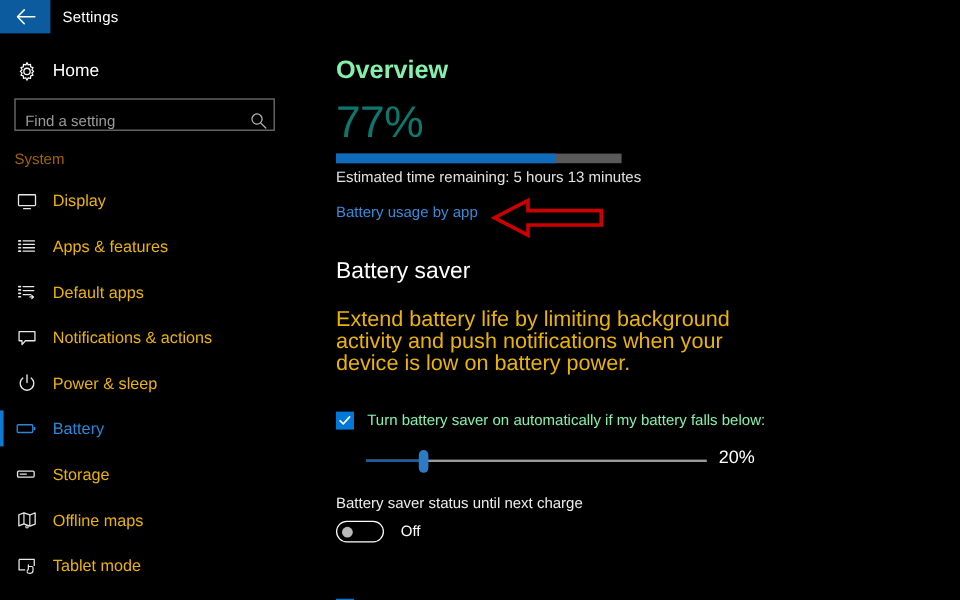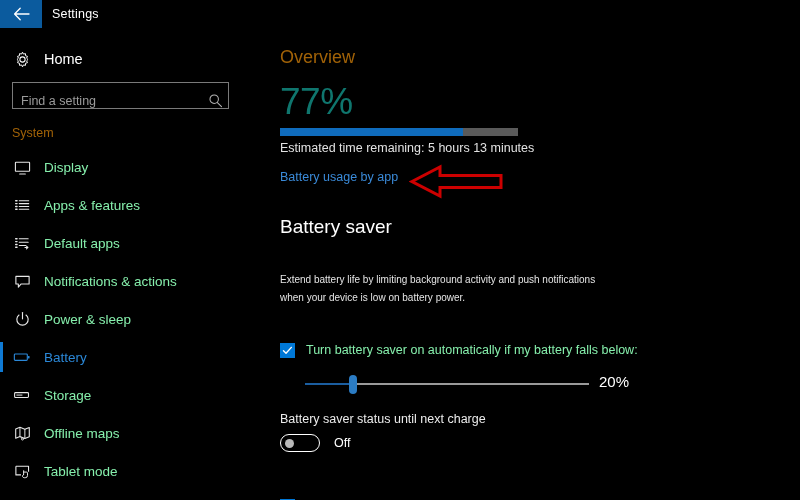--- a/index.html
+++ b/index.html
@@ -55,44 +55,44 @@
   .navlist { position: absolute; left: 0; top: 120px; width: 268px; }
   .navitem {
     position: relative; height: 38px; display: flex; align-items: center;
     cursor: pointer;
   }
   .navitem .accent {
     position: absolute; left: 0; top: 4px; width: 3px; height: 30px; background: transparent;
   }
   .navitem.selected .accent { background: #0f7ad4; }
   .nav-ico { width: 44px; display: flex; align-items: center; justify-content: center; }
-  .nav-label { color: #86efac; font-size: 13.5px; }
+  .nav-label { color: #eab308; font-size: 13.5px; }
   .navitem.selected .nav-label { color: #2b88d8; }
 
   
   .main { position: absolute; left: 268px; top: 28px; width: 532px; height: 472px; background: #000; }
 
-  .h1 { position: absolute; left: 12px; top: 19px; color: #a16207; font-size: 18px; font-weight: normal; }
+  .h1 { position: absolute; left: 12px; top: 19px; color: #86efac; font-size: 21px; font-weight: bold; }
   .pct { position: absolute; left: 12px; top: 53px; color: #0f766e; font-size: 37px; font-weight: 300; letter-spacing: -.5px; }
 
   .bar-track {
     position: absolute; left: 12px; top: 100px; width: 238px; height: 8px; background: #5a5a5a;
   }
   .bar-fill { position: absolute; left: 0; top: 0; height: 8px; background: #0f6cbd; }
 
   .est { position: absolute; left: 12px; top: 113px; color: #e2e2e2; font-size: 12.5px; }
 
   .link {
     position: absolute; left: 12px; top: 142px; color: #3a8ad8; font-size: 12.5px;
     text-decoration: none; cursor: pointer;
   }
 
   .h2 { position: absolute; left: 12px; top: 188px; color: #ffffff; font-size: 19px; font-weight: normal; }
 
-  .desc { position: absolute; left: 12px; top: 243px; width: 330px; color: #e5e5e5; font-size: 10px; line-height: 18px; }
+  .desc { position: absolute; left: 12px; top: 229px; width: 330px; color: #eab308; font-size: 18px; line-height: 18px; }
 
   .check-row { position: absolute; display: flex; align-items: flex-start; cursor: pointer; }
   .cb {
     width: 15px; height: 15px; background: #0078d7; flex: none;
     display: flex; align-items: center; justify-content: center; margin-top: 1px;
   }
   .cb-label { color: #86efac; font-size: 12.5px; margin-left: 11px; line-height: 16px; }
 
   .slider-wrap { position: absolute; left: 37px; top: 347px; width: 284px; height: 18px; cursor: pointer; }
   .slider-track { position: absolute; left: 0; top: 8px; width: 284px; height: 2px; background: #9a9a9a; }

